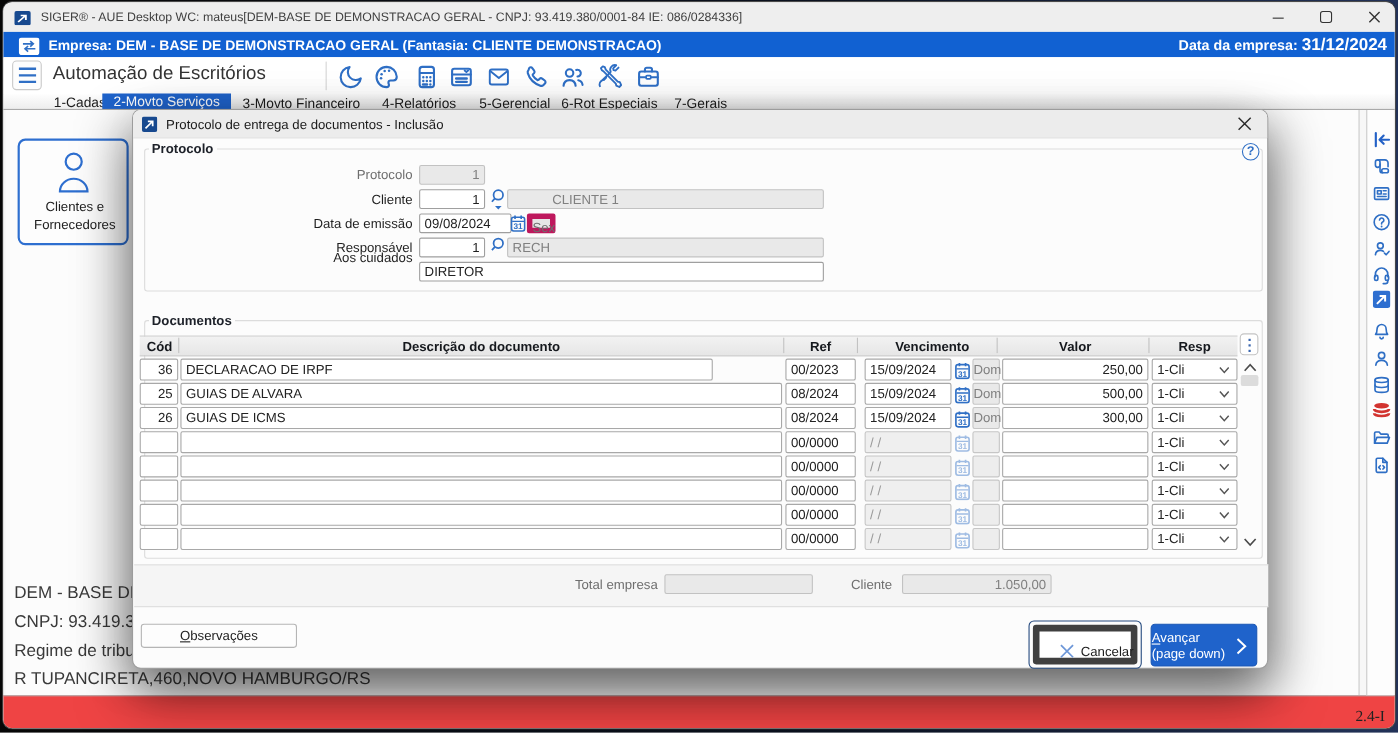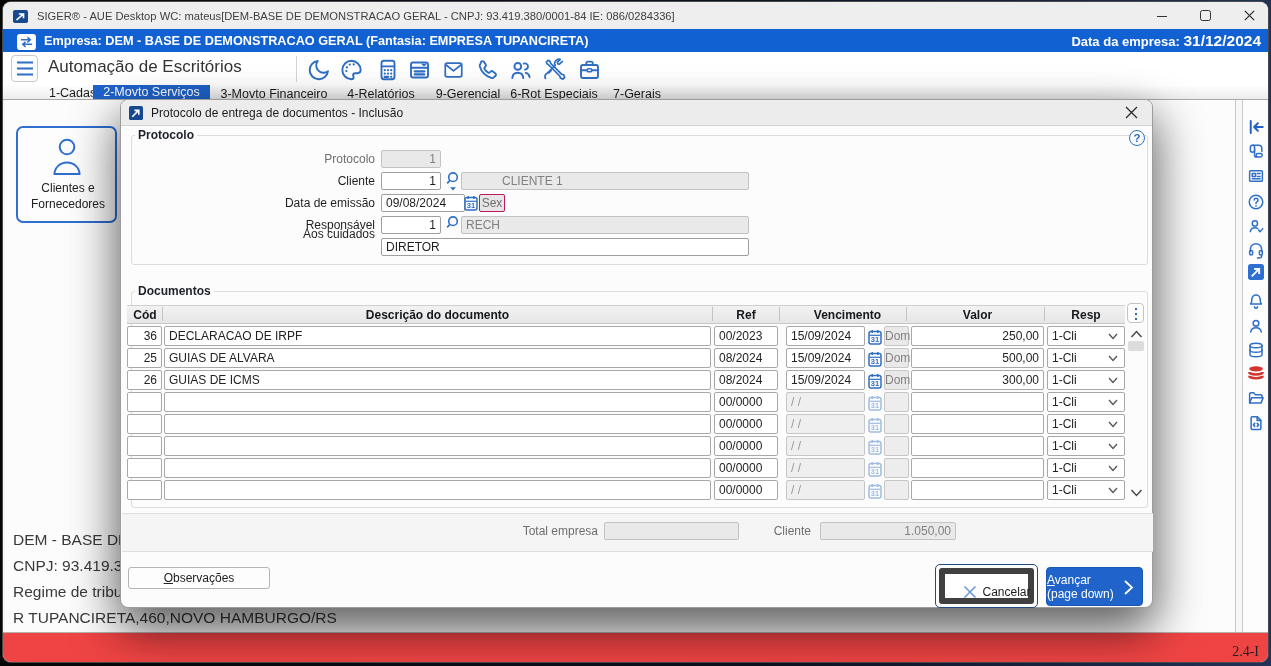--- a/index.html
+++ b/index.html
@@ -35,21 +35,21 @@
 <svg class="abs" style="left:1241px;top:8px;" width="11" height="11" viewBox="0 0 13 13">
         <path d="M1 1 L12 12 M12 1 L1 12" stroke="#333" stroke-width="1.5"></path>
       </svg>
 </div>
 <div class="abs" style="left:0;top:27px;width:1265px;height:23px;background:#1161d2;">
 <svg class="abs" style="left:14px;top:5px;" width="19" height="16" viewBox="0 0 20 17">
         <rect x="0" y="0" width="20" height="17" rx="3" fill="#fff"></rect>
         <path d="M4 6.2 h9.5 M11 3.5 l3 2.7 -3 2.7" stroke="#2f6fc5" stroke-width="1.6" fill="none"></path>
         <path d="M16 11 h-9.5 M9 8.3 l-3 2.7 3 2.7" stroke="#2f6fc5" stroke-width="1.6" fill="none"></path>
       </svg>
-<div class="abs" style="left:41px;top:5px;font:bold 12.7px 'Liberation Sans',sans-serif;color:#fff;">Empresa: DEM - BASE DE DEMONSTRACAO GERAL (Fantasia: EMPRESA TUPANCIRETA)</div>
+<div class="abs" style="left:41px;top:5px;font:bold 12.7px 'Liberation Sans',sans-serif;color:#fff;">Empresa: DEM - BASE DE DEMONSTRACAO GERAL (Fantasia: CLIENTE DEMONSTRACAO)</div>
 <div class="abs" style="right:7px;top:3px;font:bold 13px 'Liberation Sans',sans-serif;color:#fff;">Data da empresa: <span style="font-size:15.5px;">31/12/2024</span></div>
 </div>
 <div class="abs" style="left:0;top:50px;width:1265px;height:34px;background:#ffffff;">
 <div class="abs" style="left:8px;top:3px;width:27px;height:27px;border:1px solid #c9c9c9;border-radius:4px;background:#fdfdfd;">
         <svg class="abs" style="left:4.5px;top:5px;" width="16" height="15" viewBox="0 0 16 15">
           <path d="M0 1.5 h16 M0 7.5 h16 M0 13.5 h16" stroke="#2f6fc5" stroke-width="2.1"></path>
         </svg>
       </div>
 <div class="abs" style="left:45px;top:5px;font:17px 'Liberation Sans',sans-serif;color:#333;">Automação de Escritórios</div>
 <div class="abs" style="left:293px;top:4px;width:1px;height:26px;background:#d5d5d5;"></div>
@@ -99,21 +99,21 @@
         <path d="M8.8 7V5.2a1.6 1.6 0 0 1 1.6-1.6h3.2a1.6 1.6 0 0 1 1.6 1.6V7"></path>
         <path d="M3.5 12.2h6M14.5 12.2h6"></path>
         <rect x="9.9" y="10.8" width="4.2" height="3" rx=".8" stroke-width="1.6"></rect>
       </svg>
 </div>
 <div class="abs" style="left:0;top:84px;width:1265px;height:13px;background:linear-gradient(#fdfdfd,#ededed);"></div>
 <div class="abs" style="left:5px;top:85px;width:80px;height:13px;color:#1c1c1c;font:12.5px 'Liberation Sans',sans-serif;text-align:center;line-height:13px;margin-left:35px;">1-Cadastros</div>
 <div class="abs" style="left:90px;top:83px;width:117px;height:16px;background:#1f63cb;color:#fff;font:12.5px 'Liberation Sans',sans-serif;text-align:center;line-height:15px;">2-Movto Serviços</div>
 <div class="abs" style="left:211px;top:87px;width:120px;height:10px;overflow:hidden;color:#1c1c1c;font:12.5px 'Liberation Sans',sans-serif;text-align:center;line-height:11px;">3-Movto Financeiro</div>
 <div class="abs" style="left:338px;top:87px;width:80px;height:10px;overflow:hidden;color:#1c1c1c;font:12.5px 'Liberation Sans',sans-serif;text-align:center;line-height:11px;">4-Relatórios</div>
-<div class="abs" style="left:425px;top:87px;width:80px;height:10px;overflow:hidden;color:#1c1c1c;font:12.5px 'Liberation Sans',sans-serif;text-align:center;line-height:11px;">9-Gerencial</div>
+<div class="abs" style="left:425px;top:87px;width:80px;height:10px;overflow:hidden;color:#1c1c1c;font:12.5px 'Liberation Sans',sans-serif;text-align:center;line-height:11px;">5-Gerencial</div>
 <div class="abs" style="left:505px;top:87px;width:92px;height:10px;overflow:hidden;color:#1c1c1c;font:12.5px 'Liberation Sans',sans-serif;text-align:center;line-height:11px;">6-Rot Especiais</div>
 <div class="abs" style="left:606px;top:87px;width:56px;height:10px;overflow:hidden;color:#1c1c1c;font:12.5px 'Liberation Sans',sans-serif;text-align:center;line-height:11px;">7-Gerais</div>
 <div class="abs" style="left:0;top:97px;width:1265px;height:1px;background:#a9a9a9;"></div>
 <div class="abs" style="left:0;top:98px;width:1265px;height:532px;background:#f7f7f7;">
 <div class="abs" style="left:2px;top:0;width:1231px;height:532px;background:#fcfcfc;border-right:1px solid #c9c9c9;"></div>
 <div class="abs" style="left:13px;top:26px;width:101px;height:97px;border:2px solid #2e6fd0;border-radius:7px;background:#fdfdfd;">
         <svg class="abs" style="left:34px;top:10px;" width="30" height="42" viewBox="0 0 30 42">
           <circle cx="15" cy="9" r="7.3" fill="none" stroke="#2e6fd0" stroke-width="2"></circle>
           <path d="M2.5 36 a12.5 11.5 0 0 1 25 0 z" fill="none" stroke="#2e6fd0" stroke-width="2"></path>
         </svg>
@@ -217,21 +217,21 @@
     </svg>
 <div class="in dis" style="left:340px;top:72px;width:288px;padding-left:40px;">CLIENTE 1</div>
 <div class="lbl" style="left:104px;top:96px;width:150px;">Data de emissão</div>
 <div class="in" style="left:260px;top:94px;width:84px;">09/08/2024</div>
 <svg class="abs" style="left:343px;top:95px;opacity:1;" width="14" height="16" viewBox="0 0 14 16">
       <rect x="1" y="2.5" width="12" height="12.5" rx="2" fill="none" stroke="#2f6fc5" stroke-width="1.5"></rect>
       <path d="M4.2 1v3M9.8 1v3" stroke="#2f6fc5" stroke-width="1.5"></path>
       <path d="M1.6 6.3h10.8" stroke="#2f6fc5" stroke-width="1.2"></path>
       <text x="7" y="13.4" font-family="Liberation Sans" font-size="7.5" font-weight="bold" fill="#2f6fc5" text-anchor="middle">31</text>
     </svg>
-<div class="abs" style="left:358px;top:94px;width:26px;height:18px;background:#e6e6e6;border:1px solid #be185d;border-radius:2px;font:12px 'Liberation Sans',sans-serif;color:#6f6f6f;text-align:center;line-height:17px;">Sex</div>
+<div class="abs" style="left:358px;top:94px;width:26px;height:18px;background:#e6e6e6;border:5px solid #be185d;border-radius:2px;font:12px 'Liberation Sans',sans-serif;color:#6f6f6f;text-align:center;line-height:17px;">Sex</div>
 <div class="lbl" style="left:104px;top:118px;width:150px;">Responsável</div>
 <div class="in" style="left:260px;top:116px;width:60px;text-align:right;">1</div>
 <svg class="abs" style="left:324px;top:115px;" width="16" height="20" viewBox="0 0 16 20" fill="none" stroke="#2f6fc5" stroke-width="1.6">
       <circle cx="8" cy="6.2" r="4.3"></circle>
       <path d="M4.9 9.4 L2.2 12.4"></path>
     </svg>
 <div class="in dis" style="left:340px;top:116px;width:288px;">RECH</div>
 <div class="lbl" style="left:104px;top:127px;width:150px;">Aos cuidados</div>
 <div class="in" style="left:260px;top:138px;width:368px;">DIRETOR</div>
 <fieldset class="abs" style="left:10px;top:184px;width:1017px;height:224px;border:1px solid #dcdcdc;border-radius:3px;margin:0;padding:0;">
@@ -243,21 +243,21 @@
 <div class="hd" style="left:593px;top:207px;width:64px;">Ref</div>
 <div class="hd" style="left:665px;top:207px;width:123px;">Vencimento</div>
 <div class="hd" style="left:790px;top:207px;width:133px;">Valor</div>
 <div class="hd" style="left:926px;top:207px;width:78px;">Resp</div>
 <div class="abs" style="left:41px;top:207px;width:1px;height:14px;background:#c2c2c2;"></div>
 <div class="abs" style="left:591px;top:207px;width:1px;height:14px;background:#c2c2c2;"></div>
 <div class="abs" style="left:658px;top:207px;width:1px;height:14px;background:#c2c2c2;"></div>
 <div class="abs" style="left:785px;top:207px;width:1px;height:14px;background:#c2c2c2;"></div>
 <div class="abs" style="left:923px;top:207px;width:1px;height:14px;background:#c2c2c2;"></div>
 <div class="cell" style="left:6px;top:226px;width:35px;text-align:right;">36</div>
-<div class="cell" style="left:43px;top:226px;width:547px;">DECLARACAO DE IRPF</div>
+<div class="cell" style="left:43px;top:226px;width:484px;">DECLARACAO DE IRPF</div>
 <div class="cell" style="left:593px;top:226px;width:64px;">00/2023</div>
 <div class="cell" style="left:665px;top:226px;width:79px;">15/09/2024</div>
 <svg class="abs" style="left:747px;top:229px;opacity:1;" width="14" height="16" viewBox="0 0 14 16">
       <rect x="1" y="2.5" width="12" height="12.5" rx="2" fill="none" stroke="#2f6fc5" stroke-width="1.5"></rect>
       <path d="M4.2 1v3M9.8 1v3" stroke="#2f6fc5" stroke-width="1.5"></path>
       <path d="M1.6 6.3h10.8" stroke="#2f6fc5" stroke-width="1.2"></path>
       <text x="7" y="13.4" font-family="Liberation Sans" font-size="7.5" font-weight="bold" fill="#2f6fc5" text-anchor="middle">31</text>
     </svg>
 <div class="abs" style="left:763px;top:226px;width:25px;height:20px;background:#e9e9e9;border:1px solid #c6c6c6;border-radius:2px;font:12px 'Liberation Sans',sans-serif;color:#808080;text-align:center;line-height:18px;">Dom</div>
 <div class="cell" style="left:790px;top:226px;width:133px;text-align:right;">250,00</div>

